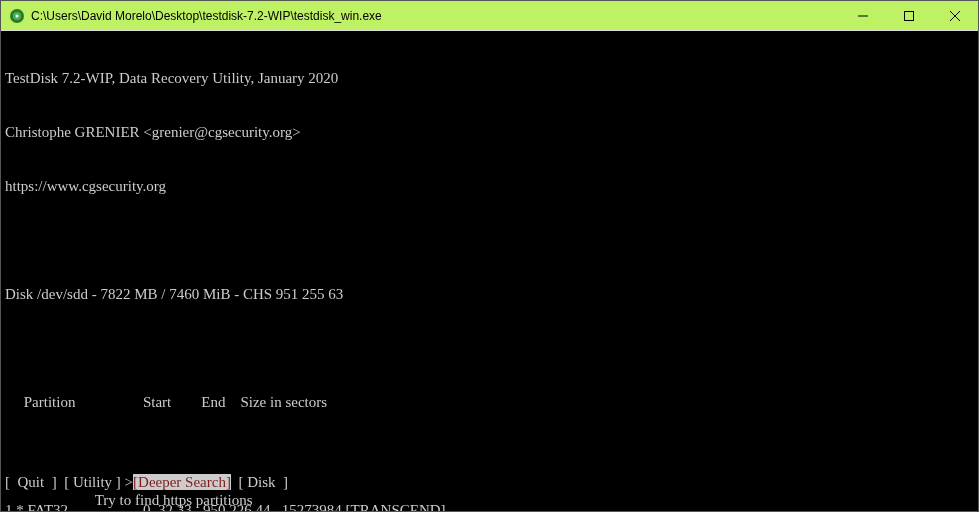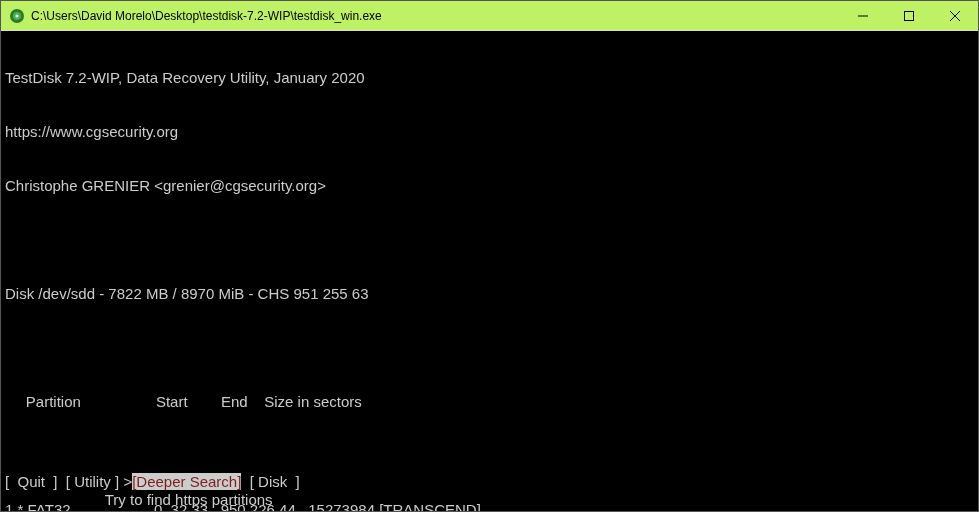--- a/index.html
+++ b/index.html
@@ -65,21 +65,21 @@
       cursor: default;
     }
     .window-control svg {
       width: 10px;
       height: 10px;
     }
     .console {
       flex: 1;
       background: #000;
       color: #ccc;
-      font-family: Liberation Sans, sans-serif;
+      font-family: Liberation Serif, serif;
       font-size: 15px;
       line-height: 18px;
       padding: 2px 4px;
       white-space: pre;
       overflow: hidden;
       position: relative;
     }
     .console-line {
       display: block;
     }
@@ -128,24 +128,24 @@
         <svg viewBox="0 0 10 10">
             <line x1="0" y1="0" x2="10" y2="10" stroke="#000" stroke-width="1"></line>
             <line x1="10" y1="0" x2="0" y2="10" stroke="#000" stroke-width="1"></line>
           </svg>
       </div>
     </div>
   </div>
 
   <div class="console">
     <span class="console-line">TestDisk 7.2-WIP, Data Recovery Utility, January 2020</span>
+    <span class="console-line">Christophe GRENIER &lt;grenier@cgsecurity.org&gt;</span>
     <span class="console-line">https://www.cgsecurity.org</span>
-    <span class="console-line">Christophe GRENIER &lt;grenier@cgsecurity.org&gt;</span>
     <span class="console-line"> </span>
-    <span class="console-line">Disk /dev/sdd - 7822 MB / 8970 MiB - CHS 951 255 63</span>
+    <span class="console-line">Disk /dev/sdd - 7822 MB / 7460 MiB - CHS 951 255 63</span>
     <span class="console-line"> </span>
     <span class="console-line">     Partition                  Start        End    Size in sectors</span>
     <span class="console-line"> </span>
     <span class="console-line">1 * FAT32                    0  32 33   950 226 44   15273984 [TRANSCEND]</span>
 
     <div class="menu-row"><span>[  Quit  ]</span>  <span>[ Utility ]</span> <span>&gt;</span><span class="selected">[Deeper Search]</span>  <span>[ Disk  ]</span></div>
     <div class="hint-row">                        Try to find https partitions</div>
   </div>
 </div>
 

